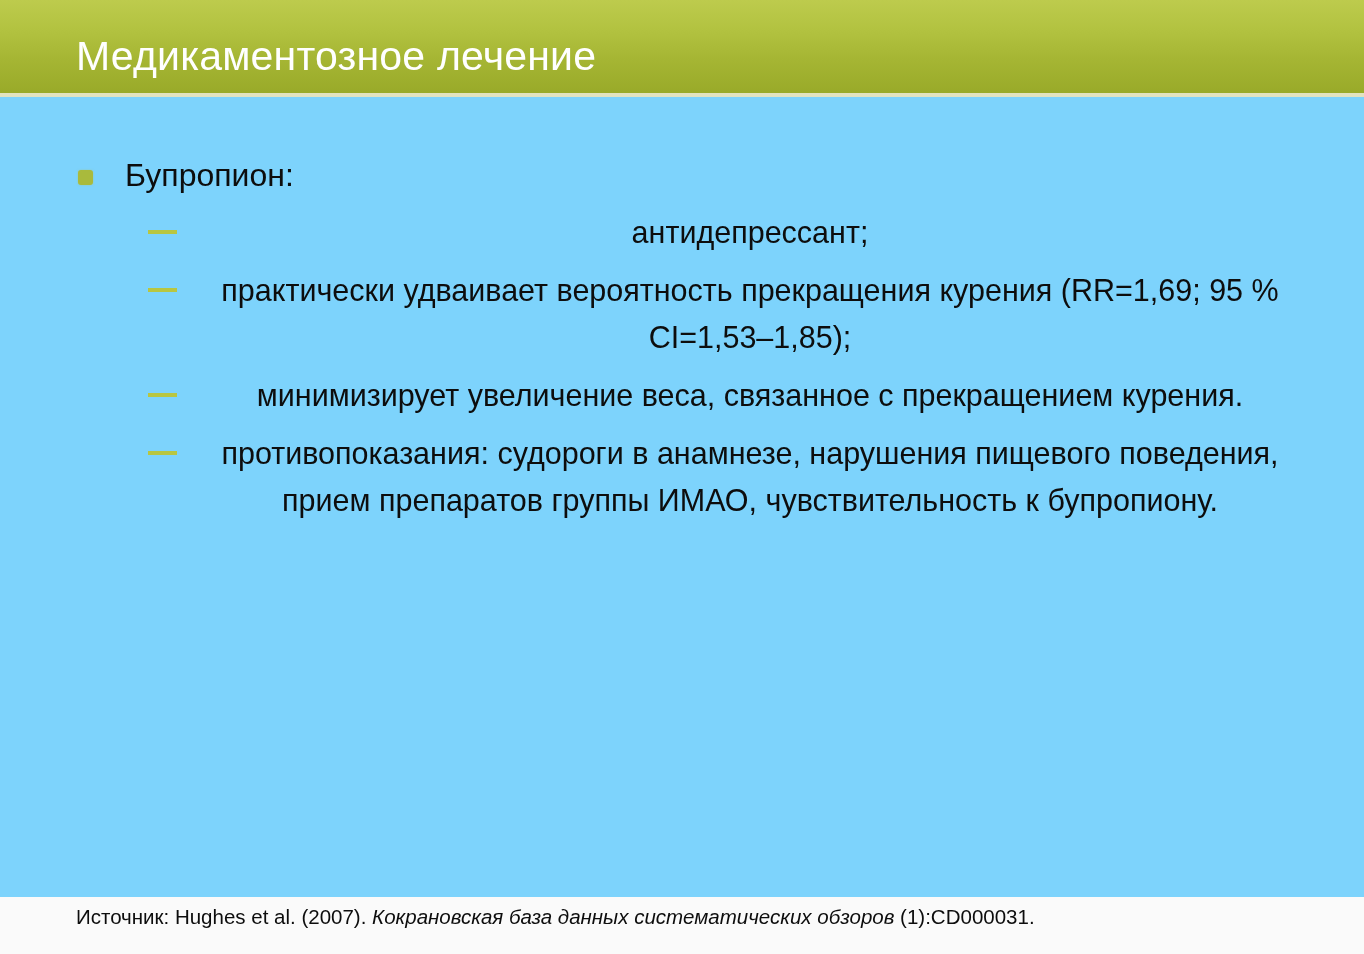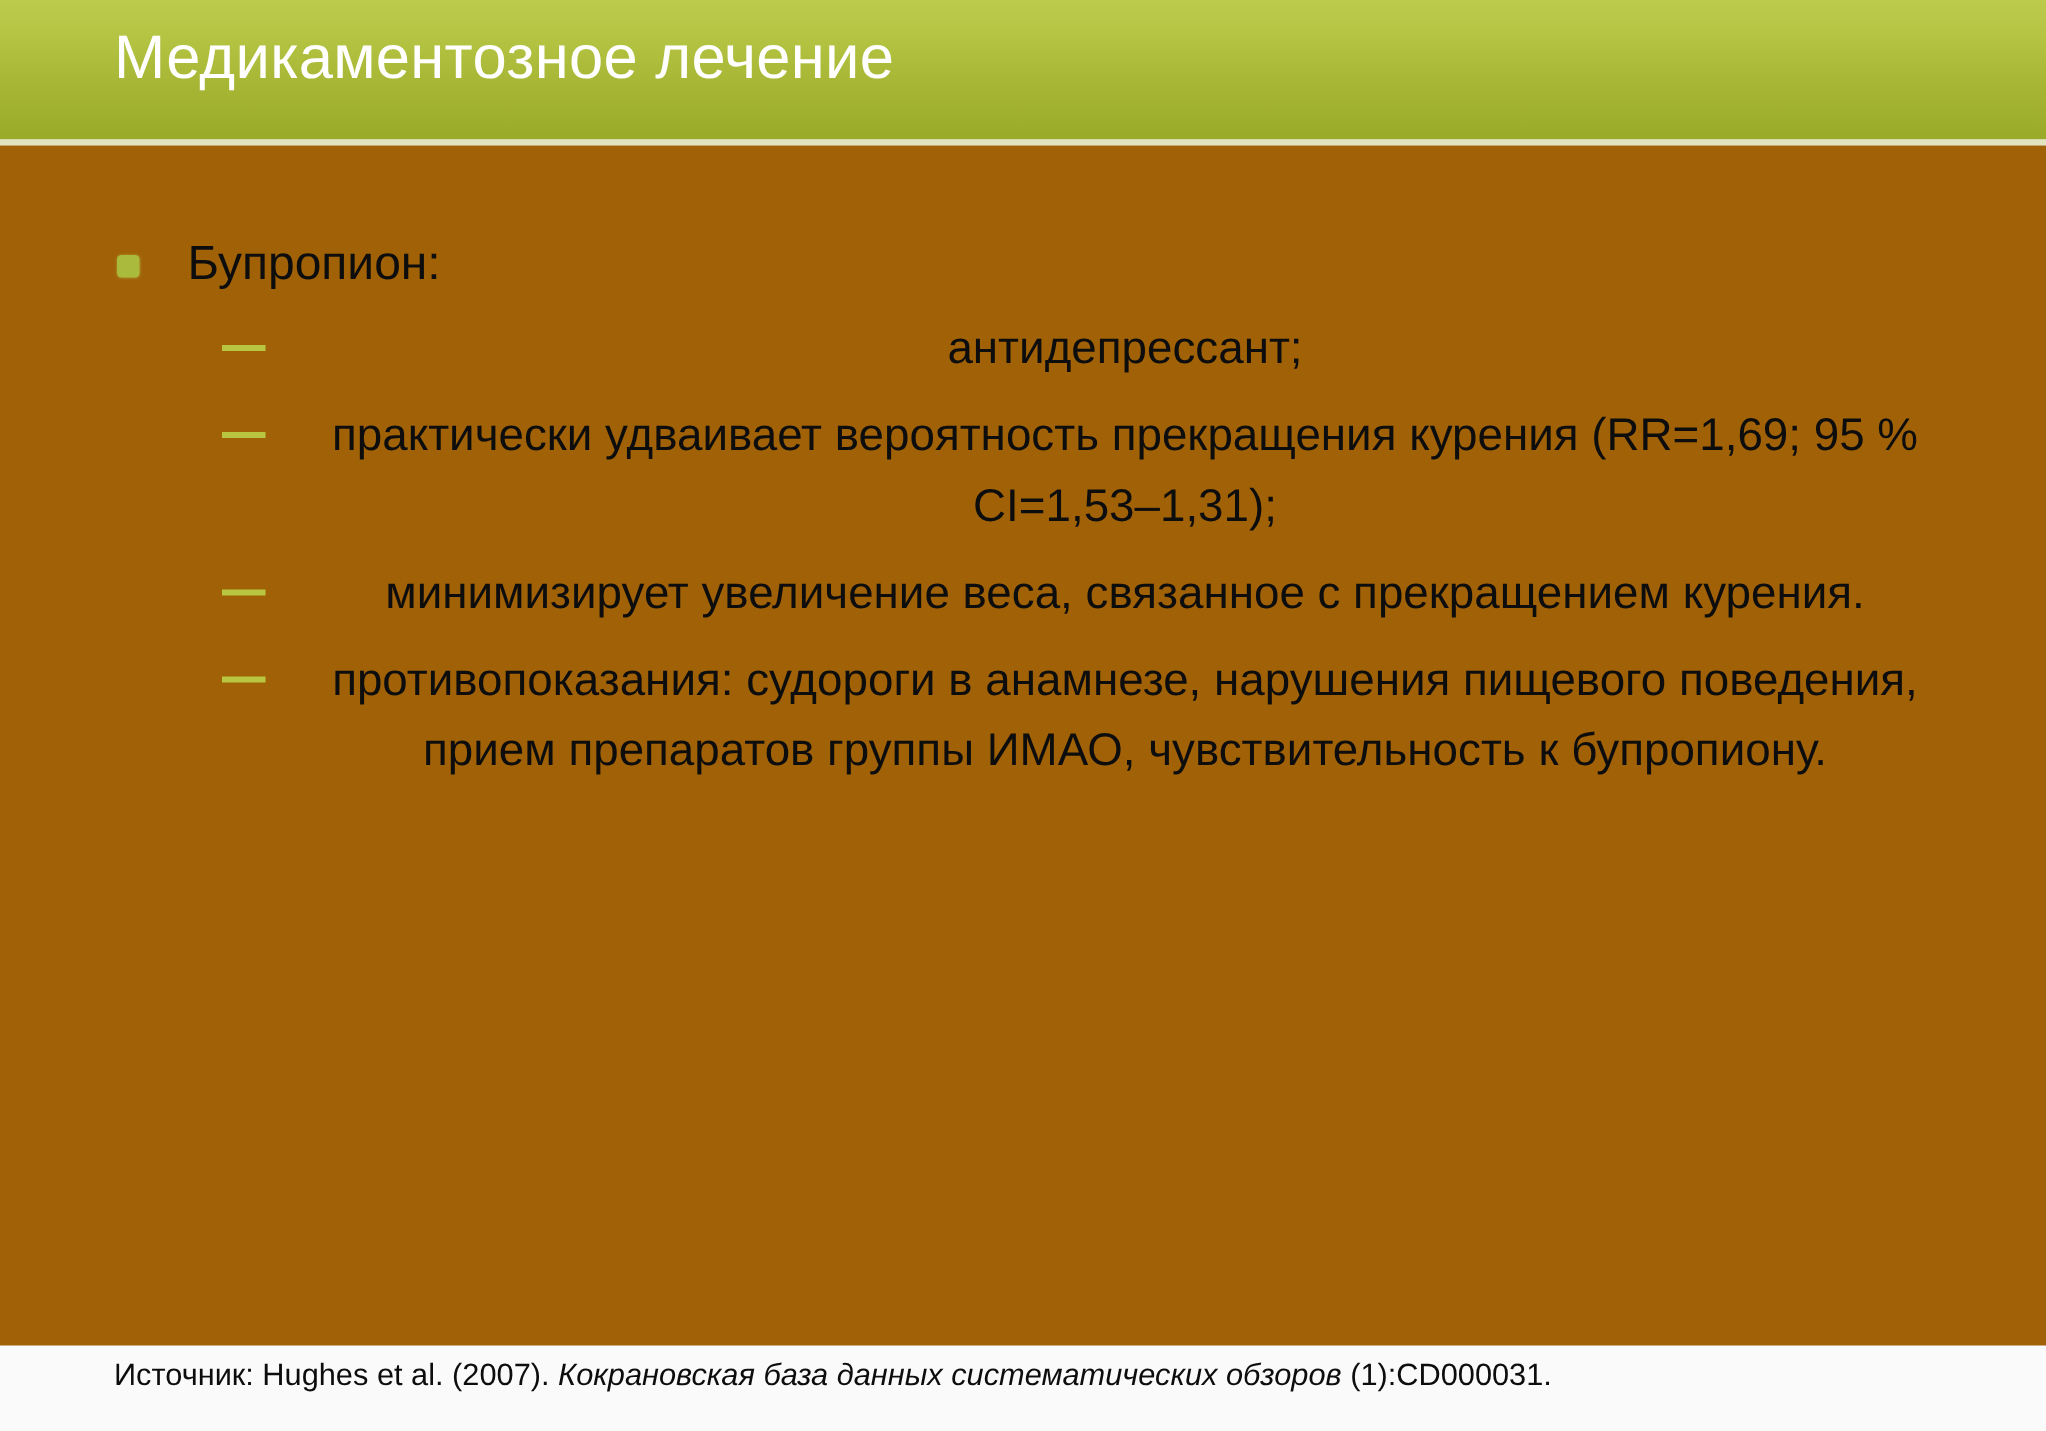--- a/index.html
+++ b/index.html
@@ -34,37 +34,37 @@
     position: absolute;
     left: 0;
     top: 93px;
     width: 1364px;
     height: 4px;
     background: #e2e3c0;
   }
   .slide-title {
     position: absolute;
     left: 76px;
-    top: 12px;
+    top: 30px;
     font-size: 41px;
     line-height: 52px;
     font-weight: 400;
     color: #ffffff;
     letter-spacing: 0.2px;
     white-space: nowrap;
   }
 
   
   .content {
     position: absolute;
     left: 0;
     top: 97px;
     width: 1364px;
     height: 800px;
-    background: #a16207;
+    background: #7dd3fc;
   }
 
   .bullet-l1 {
     position: absolute;
     left: 70px;
     top: 57px;
     width: 1240px;
   }
   .bullet-l1-marker {
     position: absolute;
@@ -149,21 +149,21 @@
 
     <div class="sub-list">
 
       <div class="sub-item">
         <span class="sub-marker"></span>
         <span class="sub-text">антидепрессант;</span>
       </div>
 
       <div class="sub-item">
         <span class="sub-marker"></span>
-        <span class="sub-text">практически удваивает вероятность прекращения курения (RR=1,69; 95 % CI=1,53–1,31);</span>
+        <span class="sub-text">практически удваивает вероятность прекращения курения (RR=1,69; 95 % CI=1,53–1,85);</span>
       </div>
 
 
       <div class="sub-item">
         <span class="sub-marker"></span>
         <span class="sub-text">минимизирует увеличение веса, связанное с прекращением курения.</span>
       </div>
 
       <div class="sub-item">
         <span class="sub-marker"></span>

